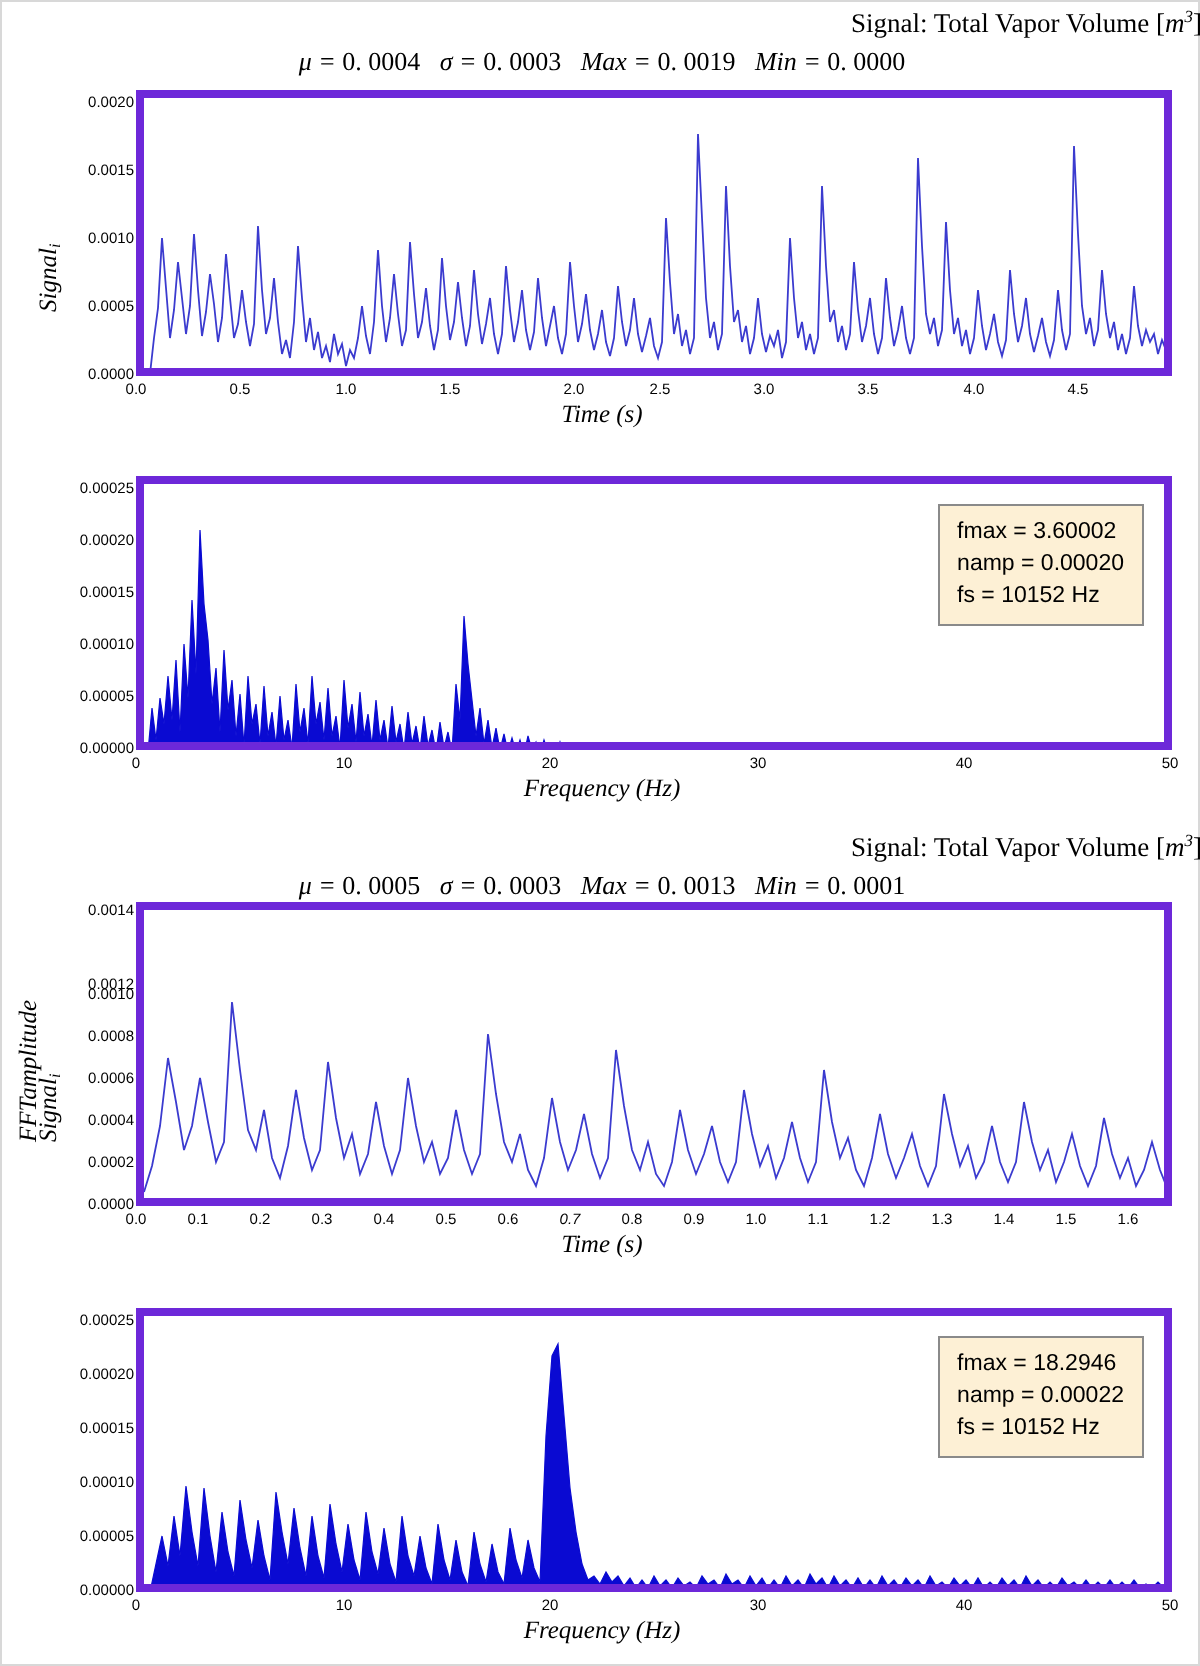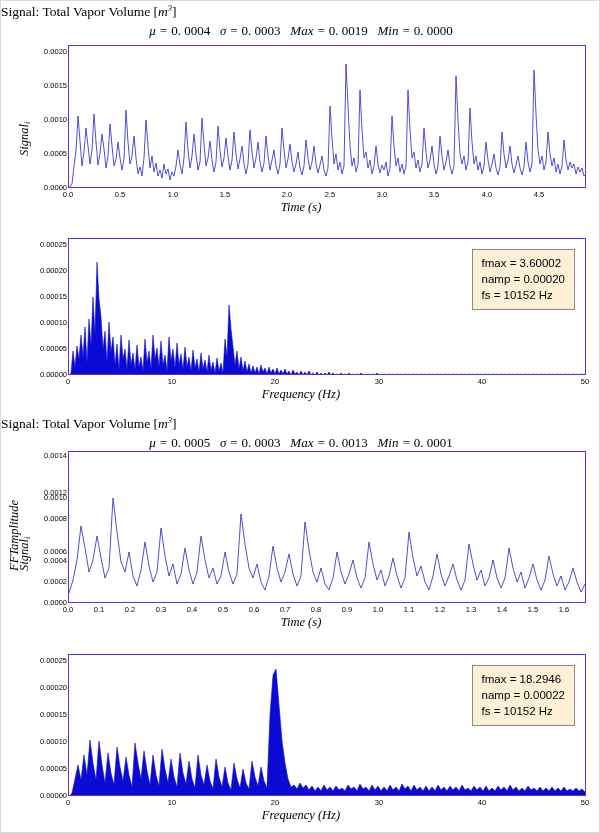--- a/index.html
+++ b/index.html
@@ -7,24 +7,24 @@
     width:600px;height:833px;
     background:#ffffff;
     font-family:"Liberation Serif", serif;
     color:#000;
     overflow:hidden;
   }
   .page{position:relative;width:600px;height:833px;box-sizing:border-box;border:1px solid #d8d8d8;}
   .panel{position:absolute;}
 
   
-  .plotbox{position:absolute;border:1px solid #6d28d9;background:#fff;box-sizing:border-box;overflow:hidden;}
+  .plotbox{position:absolute;border:4px solid #6d28d9;background:#fff;box-sizing:border-box;overflow:hidden;}
   .plotbox svg{display:block;}
   .title{
-    position:absolute;text-align:left;width:100%;
+    position:absolute;text-align:right;width:100%;
     font-size:13.5px;font-family:"Liberation Serif",serif;
   }
   .subtitle{
     position:absolute;text-align:center;width:100%;
     font-size:13px;font-family:"Liberation Serif",serif;
     font-style:italic;
   }
   .subtitle .num{font-style:normal;text-align:right;}
   .xlabel{
     position:absolute;text-align:center;width:100%;
@@ -166,21 +166,21 @@
     </div>
 
     <div class="ylabel" style="left:16px;top:160px;">
       <span>Signal</span><span class="sub-i">i</span>
     </div>
 
     <div style="position:absolute;left:20px;top:0;width:46px;height:215px;">
       <div class="ytick" style="top:191px;">0.0000</div>
       <div class="ytick" style="top:170px;">0.0002</div>
       <div class="ytick" style="top:149px;">0.0004</div>
-      <div class="ytick" style="top:140px;">0.0006</div>
+      <div class="ytick" style="top:128px;">0.0006</div>
       <div class="ytick" style="top:107px;">0.0008</div>
       <div class="ytick" style="top:86px;">0.0010</div>
       <div class="ytick" style="top:65px;margin-top:16px;">0.0012</div>
       <div class="ytick" style="top:44px;">0.0014</div>
     </div>
 
     <div class="plotbox" style="left:67px;top:40px;width:518px;height:152px;">
       <svg width="518" height="152" viewBox="0 0 518 152" preserveAspectRatio="none">
         <polyline fill="none" stroke="#3b3bcf" stroke-width="0.9" points="0,141 4,128 8,108 12,74 16,96 20,120 24,108 28,84 32,106 36,126 40,116 44,46 48,80 52,110 56,120 60,100 64,124 68,134 72,118 76,90 80,114 84,130 88,120 92,76 96,104 100,124 104,112 108,132 112,122 116,96 120,118 124,132 128,120 132,84 136,108 140,126 144,116 148,132 152,124 156,100 160,120 164,132 168,122 172,62 176,92 180,116 184,126 188,112 192,130 196,138 200,124 204,94 208,116 212,130 216,120 220,102 224,122 228,134 232,124 236,70 240,98 244,120 248,130 252,116 256,132 260,138 264,126 268,100 272,120 276,132 280,122 284,108 288,126 292,136 296,126 300,90 304,112 308,128 312,118 316,134 320,124 324,106 328,124 332,136 336,126 340,80 344,106 348,124 352,114 356,130 360,138 364,124 368,102 372,122 376,134 380,124 384,112 388,128 392,138 396,128 400,92 404,112 408,128 412,118 416,134 420,126 424,108 428,126 432,136 436,126 440,96 444,116 448,130 452,120 456,136 460,126 464,112 468,128 472,138 476,128 480,104 484,122 488,134 492,124 496,138 500,130 504,116 508,130 512,140 516,132 518,136"></polyline>
       </svg>

